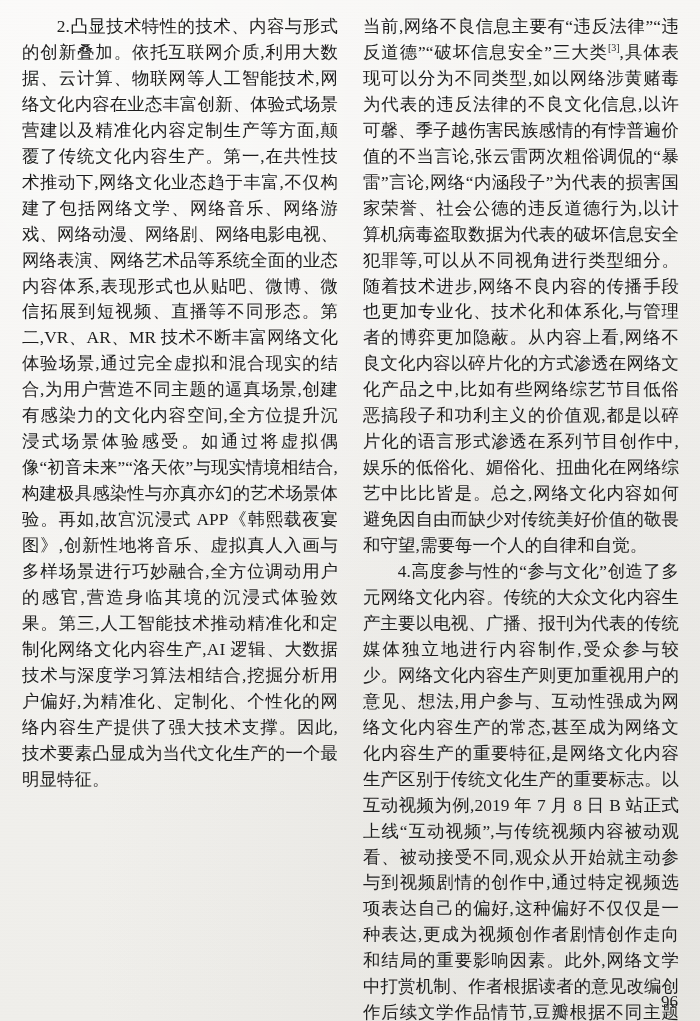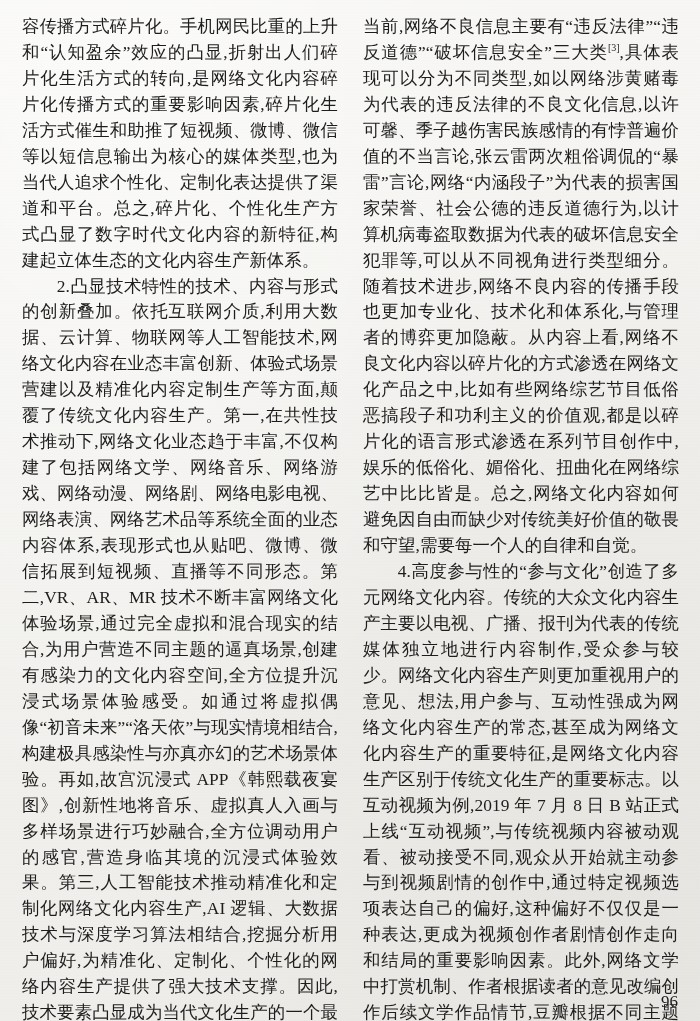--- a/index.html
+++ b/index.html
@@ -86,21 +86,20 @@
   }
 </style>
 </head>
 <body>
 
 <div id="page">
 
   <div class="columns">
 
     <div class="col col-left">
-      <p class="para">容传播方式碎片化。手机网民比重的上升和“认知盈余”效应的凸显,折射出人们碎片化生活方式的转向,是网络文化内容碎片化传播方式的重要影响因素,碎片化生活方式催生和助推了短视频、微博、微信等以短信息输出为核心的媒体类型,也为当代人追求个性化、定制化表达提供了渠道和平台。总之,碎片化、个性化生产方式凸显了数字时代文化内容的新特征,构建起立体生态的文化内容生产新体系。</p>
       <p class="para indent">2.凸显技术特性的技术、内容与形式的创新叠加。依托互联网介质,利用大数据、云计算、物联网等人工智能技术,网络文化内容在业态丰富创新、体验式场景营建以及精准化内容定制生产等方面,颠覆了传统文化内容生产。第一,在共性技术推动下,网络文化业态趋于丰富,不仅构建了包括网络文学、网络音乐、网络游戏、网络动漫、网络剧、网络电影电视、网络表演、网络艺术品等系统全面的业态内容体系,表现形式也从贴吧、微博、微信拓展到短视频、直播等不同形态。第二,VR、AR、MR 技术不断丰富网络文化体验场景,通过完全虚拟和混合现实的结合,为用户营造不同主题的逼真场景,创建有感染力的文化内容空间,全方位提升沉浸式场景体验感受。如通过将虚拟偶像“初音未来”“洛天依”与现实情境相结合,构建极具感染性与亦真亦幻的艺术场景体验。再如,故宫沉浸式 APP《韩熙载夜宴图》,创新性地将音乐、虚拟真人入画与多样场景进行巧妙融合,全方位调动用户的感官,营造身临其境的沉浸式体验效果。第三,人工智能技术推动精准化和定制化网络文化内容生产,AI 逻辑、大数据技术与深度学习算法相结合,挖掘分析用户偏好,为精准化、定制化、个性化的网络内容生产提供了强大技术支撑。因此,技术要素凸显成为当代文化生产的一个最明显特征。</p>
 
     </div>
 
     <div class="col col-right">
       <p class="para"><span>当前,网络不良信息主要有“违反法律”“违反道德”“破坏信息安全”三大类</span><span class="fn">[3]</span><span>,具体表现可以分为不同类型,如以网络涉黄赌毒为代表的违反法律的不良文化信息,以许可馨、季子越伤害民族感情的有悖普遍价值的不当言论,张云雷两次粗俗调侃的“暴雷”言论,网络“内涵段子”为代表的损害国家荣誉、社会公德的违反道德行为,以计算机病毒盗取数据为代表的破坏信息安全犯罪等,可以从不同视角进行类型细分。随着技术进步,网络不良内容的传播手段也更加专业化、技术化和体系化,与管理者的博弈更加隐蔽。从内容上看,网络不良文化内容以碎片化的方式渗透在网络文化产品之中,比如有些网络综艺节目低俗恶搞段子和功利主义的价值观,都是以碎片化的语言形式渗透在系列节目创作中,娱乐的低俗化、媚俗化、扭曲化在网络综艺中比比皆是。总之,网络文化内容如何避免因自由而缺少对传统美好价值的敬畏和守望,需要每一个人的自律和自觉。</span></p>
 
       <p class="para indent">4.高度参与性的“参与文化”创造了多元网络文化内容。传统的大众文化内容生产主要以电视、广播、报刊为代表的传统媒体独立地进行内容制作,受众参与较少。网络文化内容生产则更加重视用户的意见、想法,用户参与、互动性强成为网络文化内容生产的常态,甚至成为网络文化内容生产的重要特征,是网络文化内容生产区别于传统文化生产的重要标志。以互动视频为例,2019 年 7 月 8 日 B 站正式上线“互动视频”,与传统视频内容被动观看、被动接受不同,观众从开始就主动参与到视频剧情的创作中,通过特定视频选项表达自己的偏好,这种偏好不仅仅是一种表达,更成为视频创作者剧情创作走向和结局的重要影响因素。此外,网络文学中打赏机制、作者根据读者的意见改编创作后续文学作品情节,豆瓣根据不同主题聚合同类群体参与讨论交流,维基百科由用户自主创作主题内容、形成内容库等,都是网络社会中用户参与内容生产、与内容制作者实现双向互动的体现,甚至用户自己创造内容,成为自媒体的典型代表,各种 UGC、OGC、PGC 就成为如今知识生产者的主力军。总之,高度互动参与打破了单向的文化内容生产,构建了双向互动的网络文化内容生产形式,创新了多元的文化内容生产类型,“参与文化”本身已经成为网络时代内容生产的重要特征。</p>
 
     </div>

